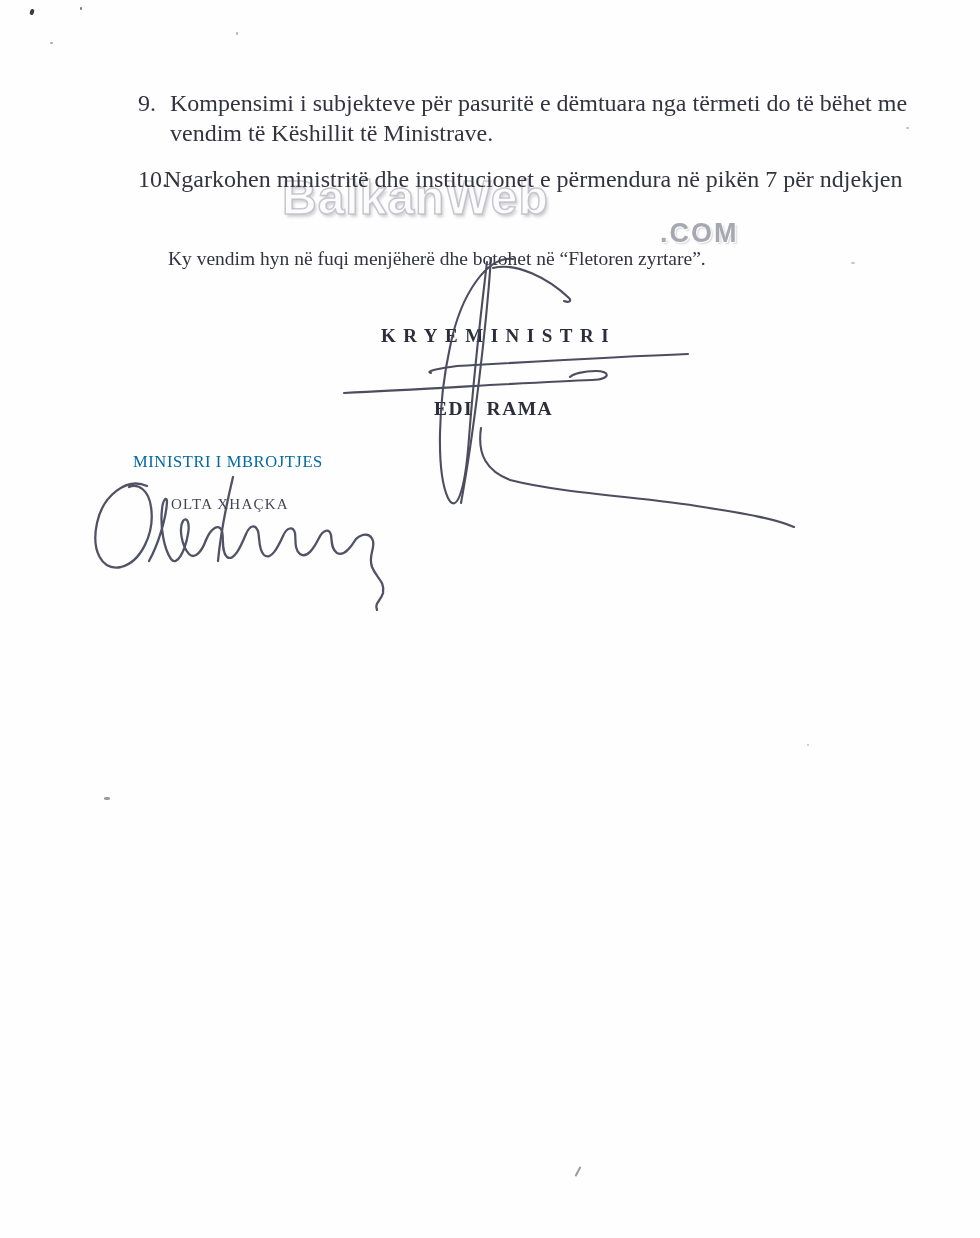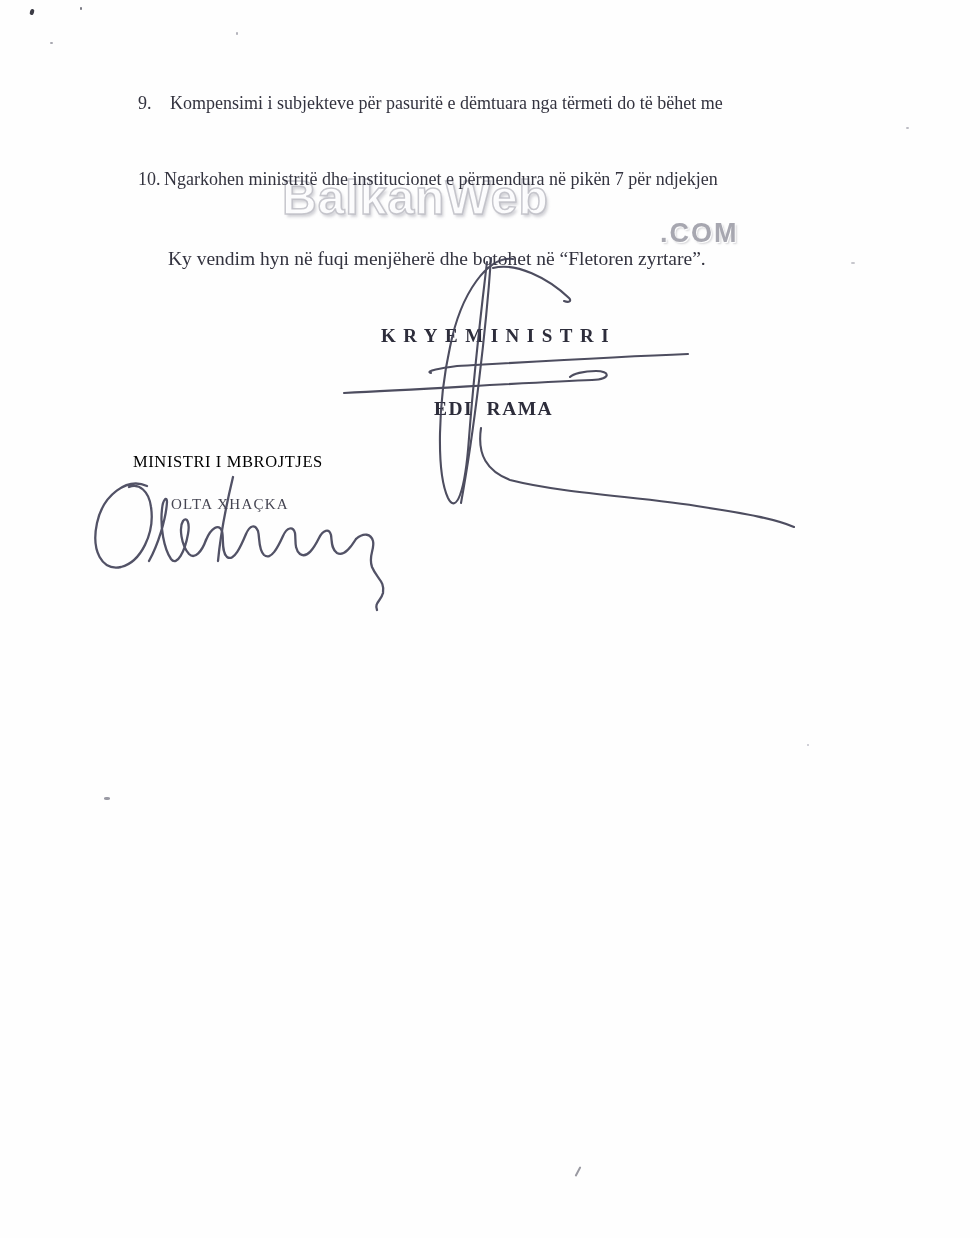--- a/index.html
+++ b/index.html
@@ -12,21 +12,21 @@
   }
   .page {
     position: absolute; inset: 0;
     background: #fefefe;
   }
 
   
   .ink { color: #33333f; }
   .list-item {
     position: absolute;
-    font-size: 18px;
+    font-size: 24px;
     line-height: 30px;
     width: 740px;
     z-index: 3;
   }
   .list-item .first-line { white-space: nowrap; }
   .list-item .num { display: inline-block; }
   #item-9 { top: 88px; left: 138px; }
   #item-9 .num { width: 32px; }
   #item-10 { top: 164px; left: 138px; }
   #item-10 .num { width: 26px; }
@@ -45,21 +45,21 @@
     color: #2d2d3b; z-index: 3; white-space: nowrap;
   }
   .pm-name {
     position: absolute; top: 398px; left: 434px;
     font-size: 19.5px; font-weight: bold; letter-spacing: 1.5px; word-spacing: 7px;
     color: #2d2d3b; z-index: 3; white-space: nowrap;
   }
   .min-title {
     position: absolute; top: 452px; left: 133px;
     font-size: 16.5px; letter-spacing: 0.6px;
-    color: #000000; z-index: 3; white-space: nowrap;
+    color: #0369a1; z-index: 3; white-space: nowrap;
   }
   .min-name {
     position: absolute; top: 496px; left: 171px;
     font-size: 15px; letter-spacing: 1.2px;
     color: #454552; z-index: 3; white-space: nowrap;
   }
 
   
   .watermark {
     position: absolute; top: 170px; left: 282px;
@@ -96,20 +96,21 @@
 
 <div class="page">
 
   <div class="watermark">
     <span class="wm-main">BalkanWeb</span>
     <span class="wm-suffix">.COM</span>
   </div>
 
   <div class="list-item ink" id="item-9">
     <div class="first-line"><span class="num">9.</span><span>Kompensimi i subjekteve për pasuritë e dëmtuara nga tërmeti do të bëhet me</span></div>
+    <div class="second-line">vendim të Këshillit të Ministrave.</div>
   </div>
 
   <div class="list-item ink" id="item-10">
     <div class="first-line"><span class="num">10.</span><span>Ngarkohen ministritë dhe institucionet e përmendura në pikën 7 për ndjekjen</span></div>
   </div>
 
   <div class="closing ink">Ky vendim hyn në fuqi menjëherë dhe botohet në “Fletoren zyrtare”.</div>
 
   <div class="pm-title">KRYEMINISTRI</div>
   <div class="pm-name">EDI RAMA</div>

